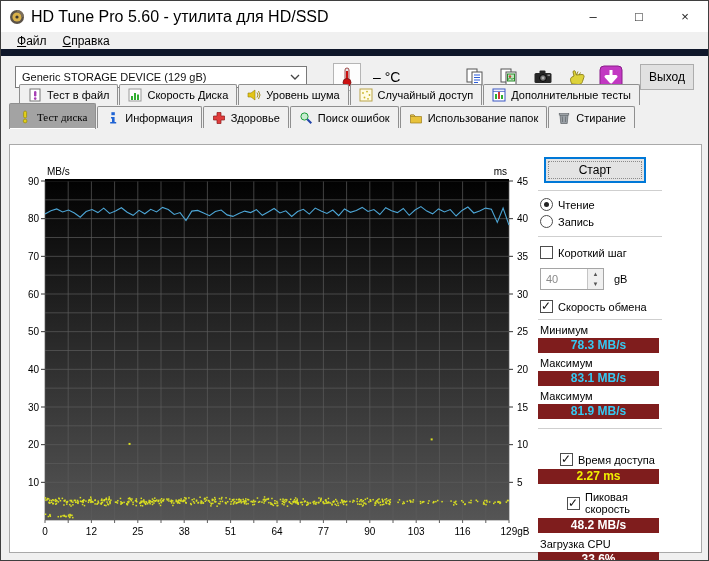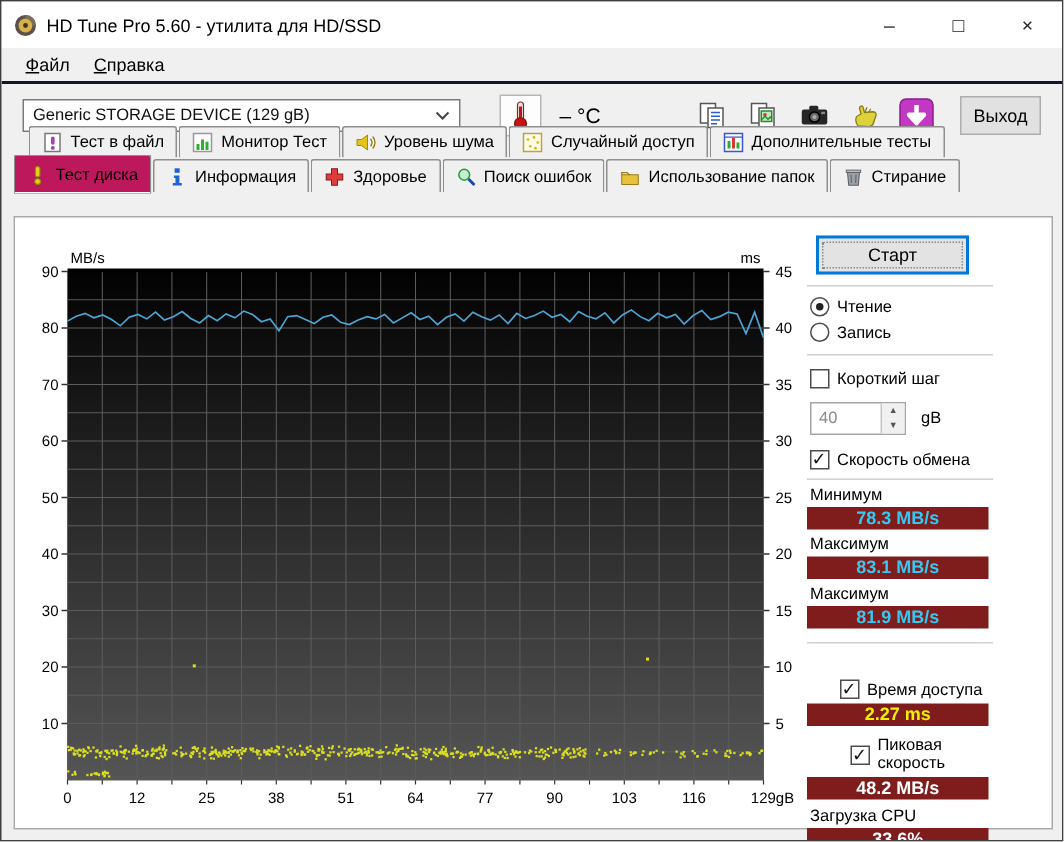--- a/index.html
+++ b/index.html
@@ -2,47 +2,47 @@
 <html><head>
 <meta charset="utf-8">
 <style>
   html,body{margin:0;padding:0;background:#e9e9e9;font-family:"Liberation Sans",sans-serif;}
   *{box-sizing:border-box;}
   .window{position:relative;width:709px;height:561px;background:#f0f0f0;border:1px solid #3f3f3f;overflow:hidden;}
 
   
   .titlebar{height:31px;background:#fff;display:flex;align-items:center;}
   .titlebar .app-icon{margin:0 6px 0 8px;width:16px;height:16px;flex:0 0 auto;}
-  .titlebar .title{font-size:12px;color:#000;}
+  .titlebar .title{font-size:16px;color:#000;}
   .caption-btns{margin-left:auto;display:flex;height:100%;}
   .caption-btn{width:46px;height:100%;display:flex;align-items:center;justify-content:center;font-size:13px;color:#222;}
 
   
-  .menubar{height:24px;display:flex;align-items:center;padding-left:8px;background:#f0f0f0;border-bottom:2px solid #0f172a;}
+  .menubar{height:24px;display:flex;align-items:center;padding-left:8px;background:#f0f0f0;border-bottom:7px solid #0f172a;}
   .menu-item{font-size:12px;padding:3px 8px;color:#000;}
   .menu-item::first-letter{text-decoration:underline;}
 
   
   .toolbar{height:42px;display:flex;align-items:center;padding:0 14px;}
   .combo{width:292px;height:22px;background:#fff;border:1px solid #7a7a7a;display:flex;align-items:center;padding:0 6px;font-size:11px;color:#111;}
   .combo .combo-text{flex:1;overflow:hidden;white-space:nowrap;}
   .therm-btn{margin-left:26px;width:28px;height:28px;border:1px solid #b5b5b5;background:#fdfdfd;display:flex;align-items:center;justify-content:center;}
   .temp-label{margin-left:12px;font-size:14px;color:#000;}
   .tool-icons{margin-left:auto;display:flex;align-items:center;gap:7px;}
   .tool-btn{width:27px;height:27px;display:flex;align-items:center;justify-content:center;background:transparent;border:1px solid transparent;}
   .exit-btn{margin-left:16px;width:54px;height:26px;background:#e1e1e1;border:1px solid #adadad;font-size:12px;display:flex;align-items:center;justify-content:center;color:#000;}
 
   
   .tabs-area{position:absolute;left:0;top:82px;width:579px;}
   .tab-row{display:flex;align-items:flex-end;}
   .tab-row1{margin-left:18px;height:22px;}
   .tab-row2{margin-left:8px;height:23px;}
   .tab{display:inline-flex;align-items:center;gap:5px;padding:0 8px;height:21px;background:#f0f0f0;border:1px solid #8f8f8f;border-bottom:none;border-radius:2px 2px 0 0;font-size:11px;color:#000;white-space:nowrap;margin-right:1px;}
   .tab-row2 .tab{height:22px;}
-  .tab.active{background:#be185d;height:26px;position:relative;z-index:3;margin-bottom:-1px;box-shadow:0 -1px 0 #fff inset;}
+  .tab.active{background:#a3a3a3;height:26px;position:relative;z-index:3;margin-bottom:-1px;box-shadow:0 -1px 0 #fff inset;font-family:Liberation Serif, serif;}
   .tab .ticon{width:14px;height:14px;flex:0 0 auto;}
 
   
   .content{position:absolute;left:8px;top:143px;width:693px;height:409px;background:#fff;border:1px solid #a9a9a9;}
 
   
   .rcol{position:absolute;left:528px;top:0;width:124px;display:flex;flex-direction:column;font-size:11px;color:#000;}
   .sep{border-top:1px solid #cfcfcf;height:0;width:100%;}
   .start-btn{margin:12px 0 0 6px;width:102px;height:26px;background:#e3e3e3;border:2px solid #0078d7;display:flex;align-items:center;justify-content:center;font-size:12px;color:#000;outline:1px dotted #8a8a8a;outline-offset:-5px;}
   .opt{display:flex;align-items:center;gap:5px;margin-left:2px;}
@@ -157,21 +157,21 @@
         </svg>
         <span>Тест в файл</span>
       </div>
       <div class="tab">
         <svg class="ticon" viewBox="0 0 14 14">
           <rect x="1" y="1" width="12" height="12" fill="#fdfdfd" stroke="#999"></rect>
           <rect x="3" y="8" width="2" height="4" fill="#2fae2f"></rect>
             <rect x="6" y="5" width="2" height="7" fill="#2fae2f"></rect>
             <rect x="9" y="6.5" width="2" height="5.5" fill="#2fae2f"></rect>
         </svg>
-        <span>Монитор Тест</span>
+        <span>Скорость Диска</span>
       </div>
       <div class="tab">
         <svg class="ticon" viewBox="0 0 14 14">
           <polygon points="1,5 4,5 8,2 8,12 4,9 1,9" fill="#e4c516" stroke="#96800c" stroke-width="0.6"></polygon>
           <path d="M10 4.5 Q12 7 10 9.5 M11.5 3 Q14.5 7 11.5 11" fill="none" stroke="#96800c" stroke-width="0.9"></path>
         </svg>
         <span>Уровень шума</span>
       </div>
       <div class="tab">
         <svg class="ticon" viewBox="0 0 14 14">

